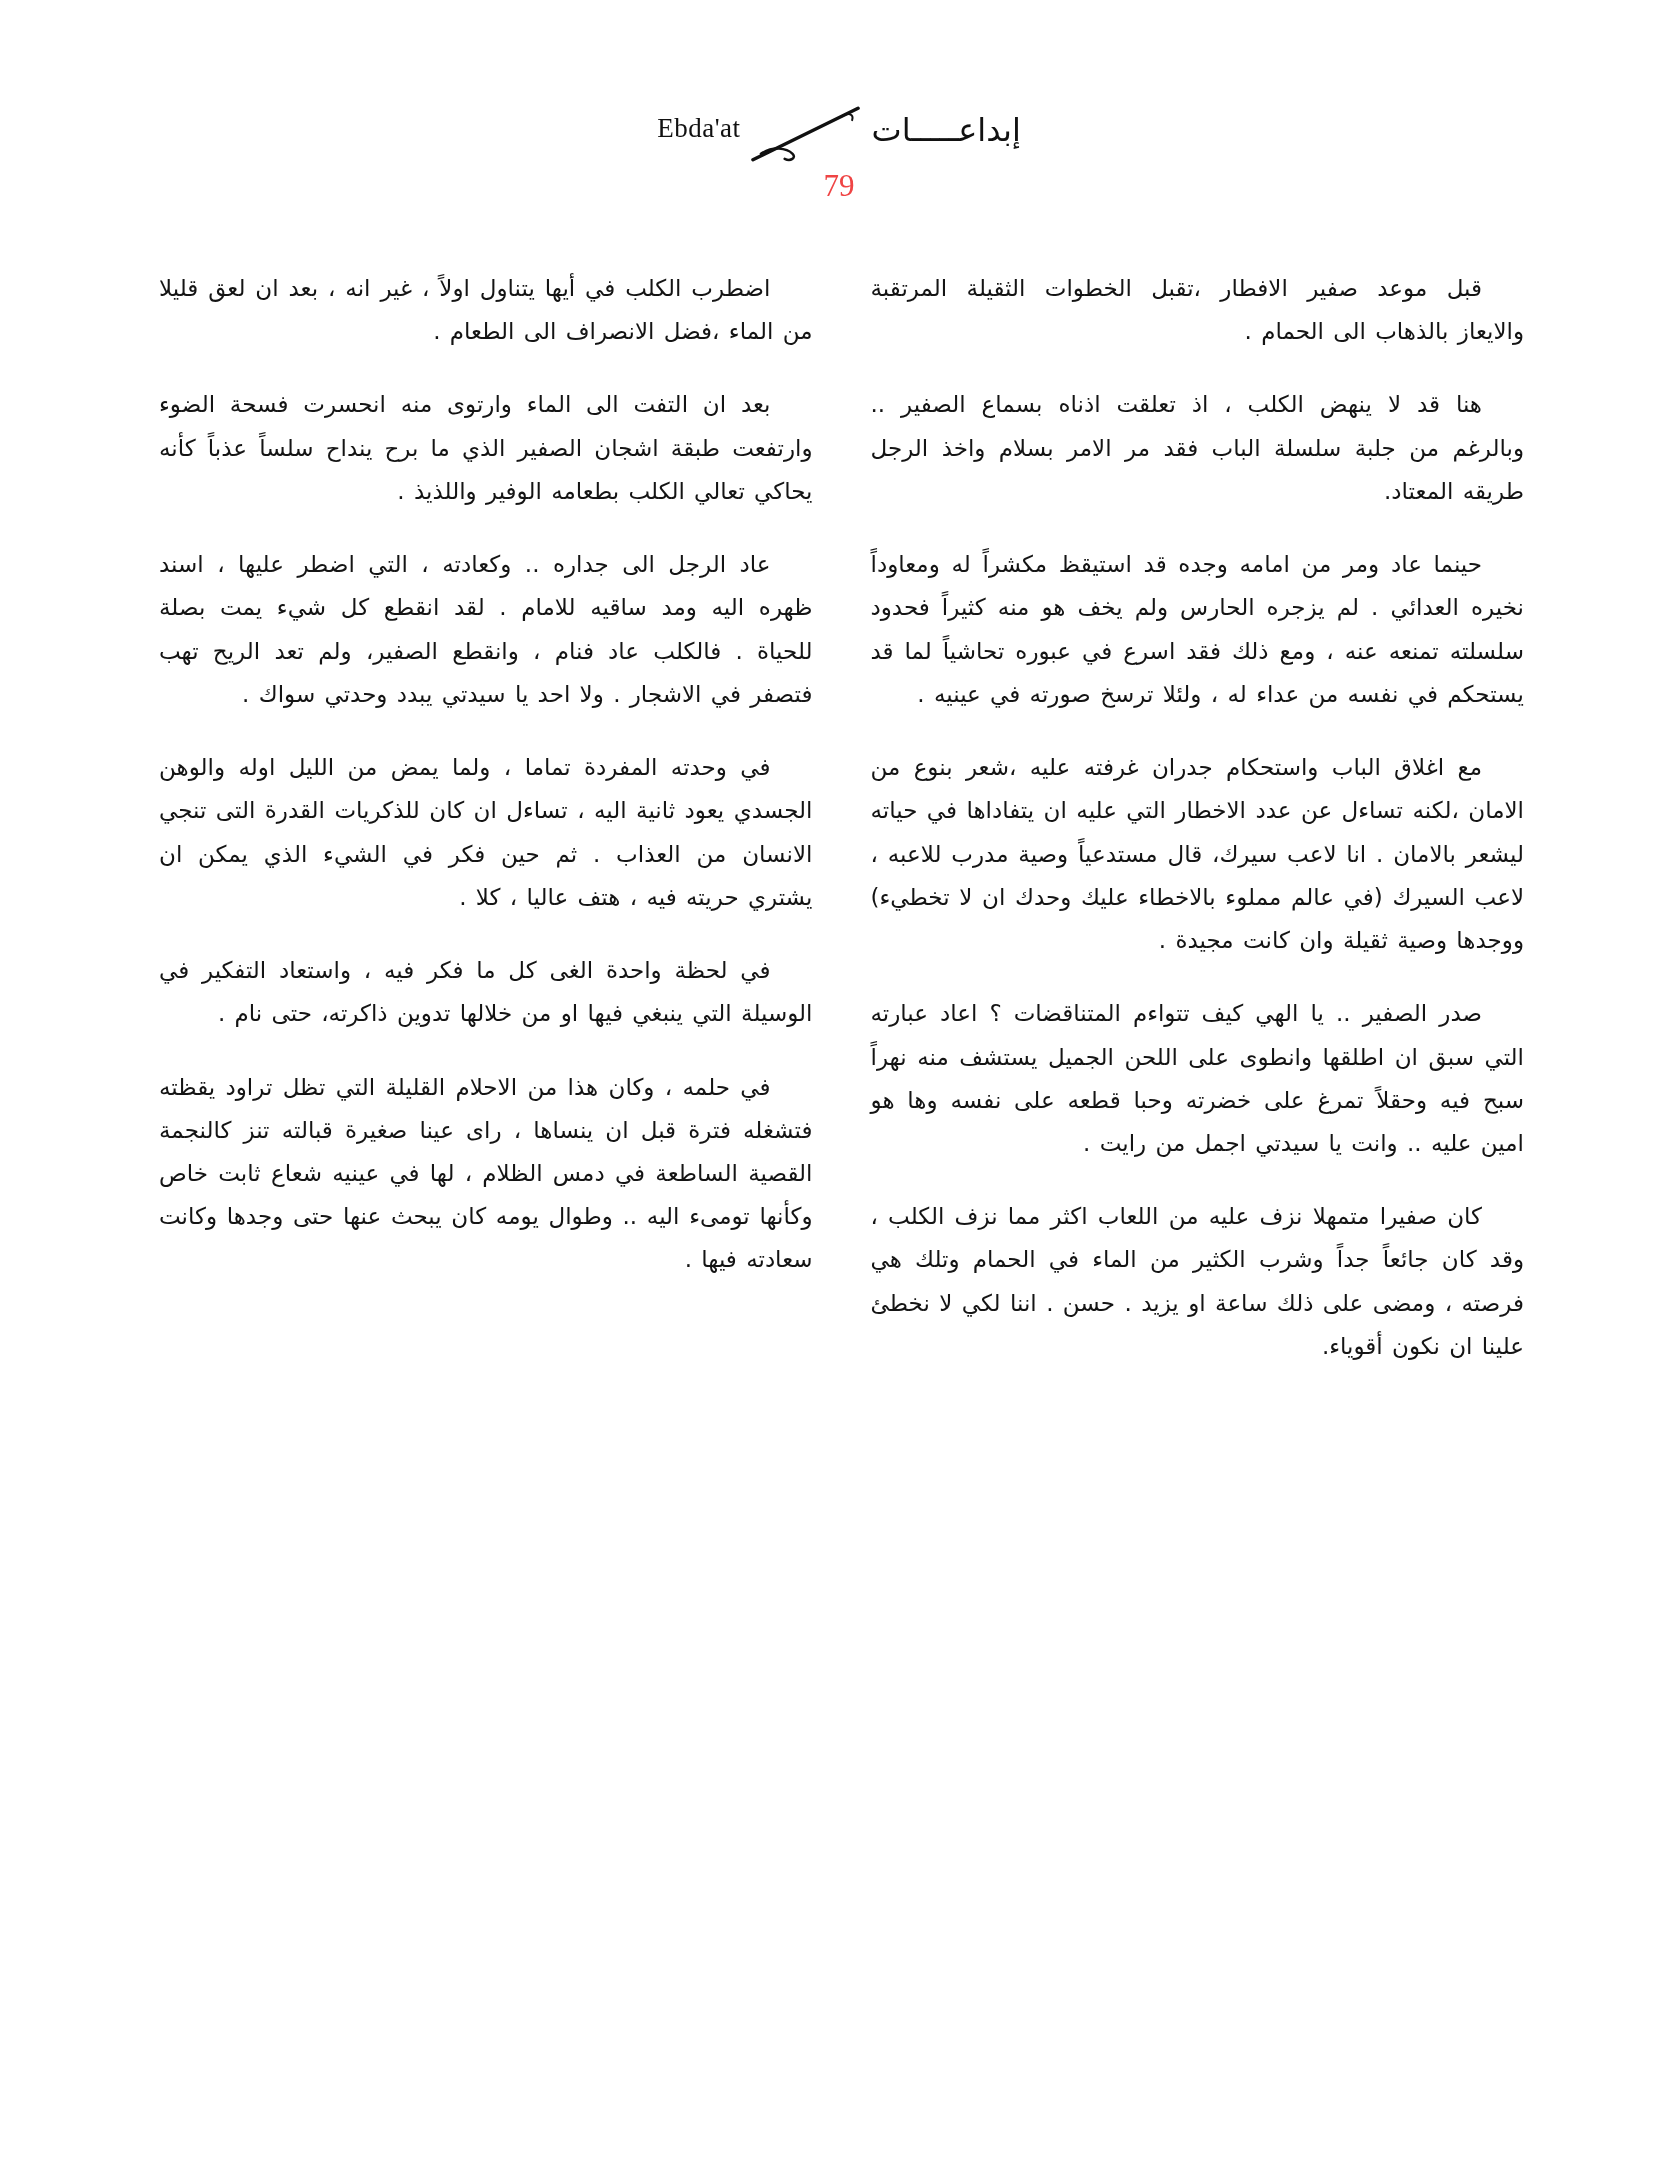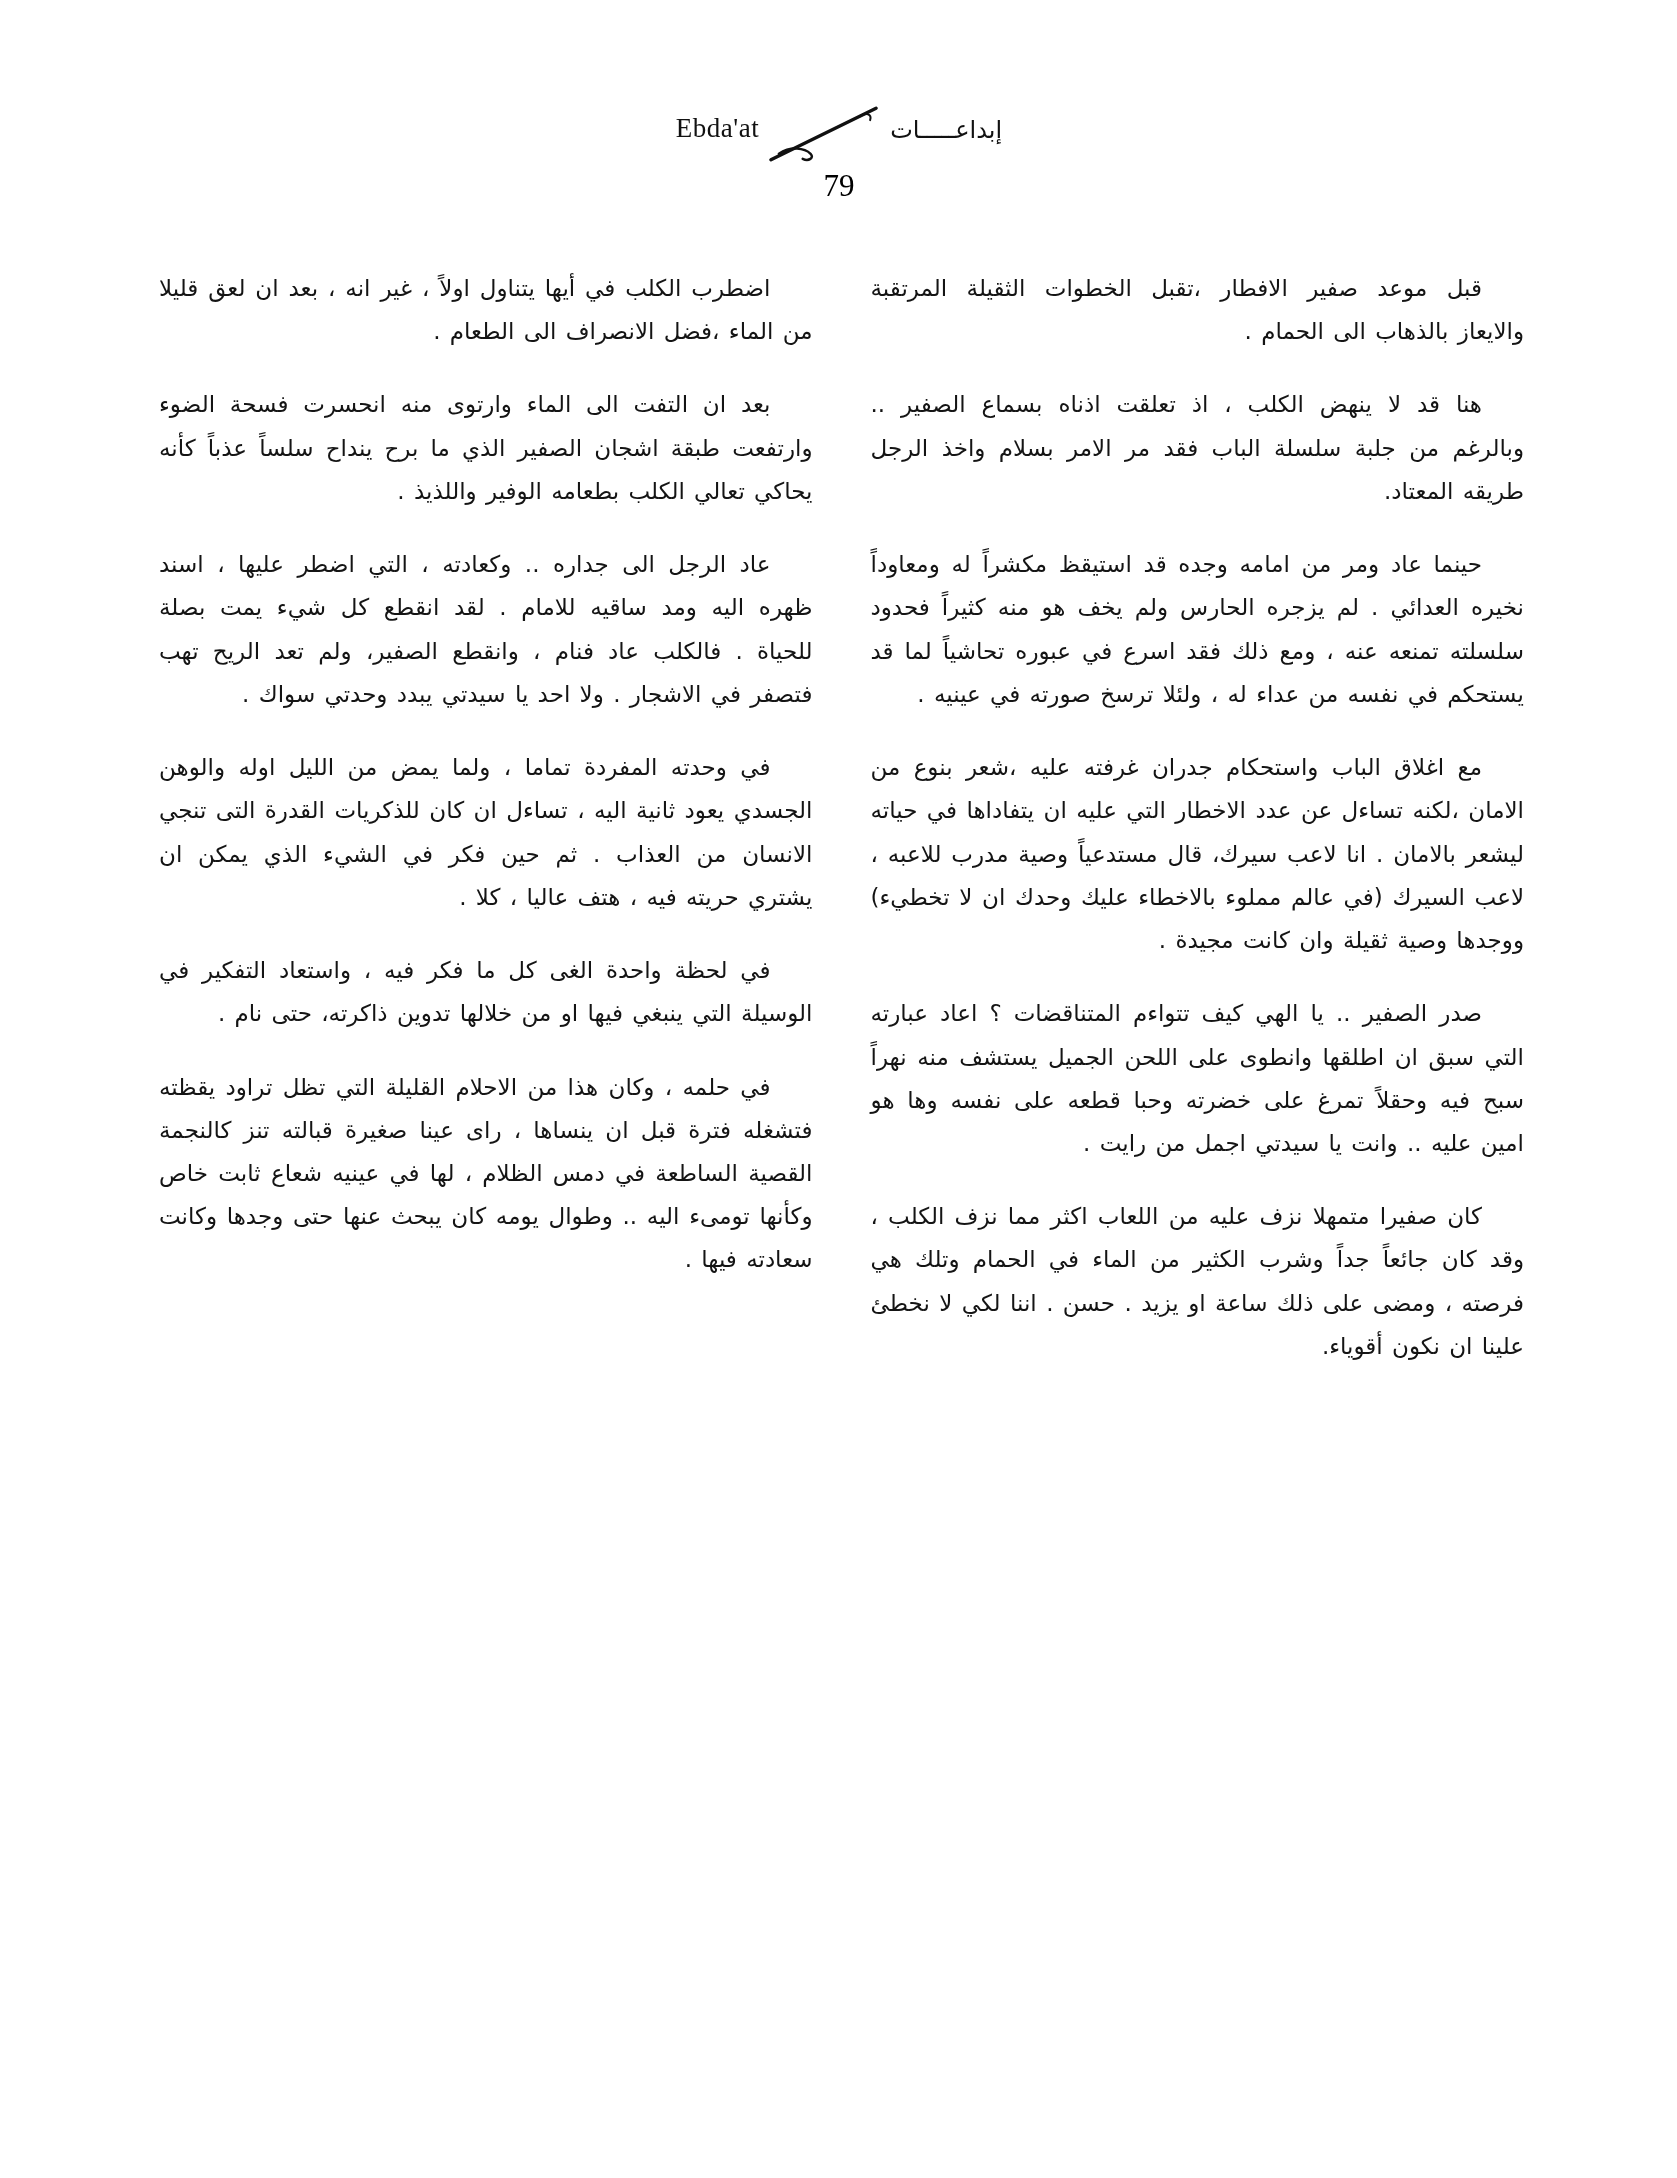--- a/index.html
+++ b/index.html
@@ -39,31 +39,31 @@
     transform: translateY(-4px);
   }
   .logo-mark {
     display: inline-block;
     width: 119px;
     height: 64px;
     position: relative;
     top: 2px;
   }
   .arabic-title {
-    font-size: 24px;
+    font-size: 32px;
     color: #111;
     direction: rtl;
     letter-spacing: 0;
     transform: translateY(-2px);
     font-family: "DejaVu Sans", sans-serif;
   }
   .page-number {
     font-family: "Liberation Serif", serif;
     font-size: 31px;
-    color: #000000;
+    color: #ef4444;
     margin-top: 4px;
   }
   
   .columns {
     position: absolute;
     top: 267px;
     left: 159px;
     width: 1365px;
     display: flex;
     direction: rtl;            

